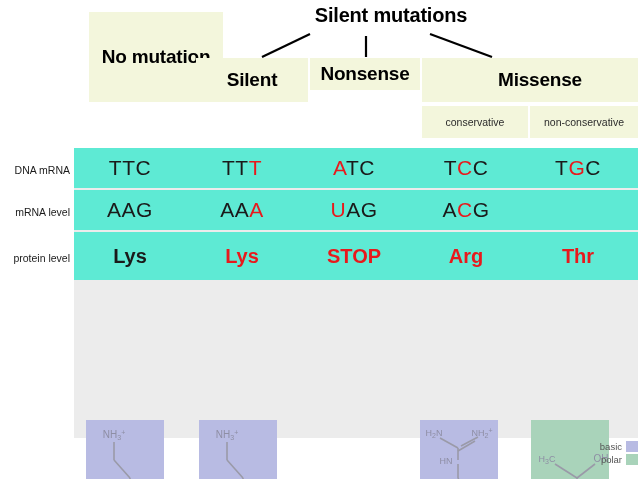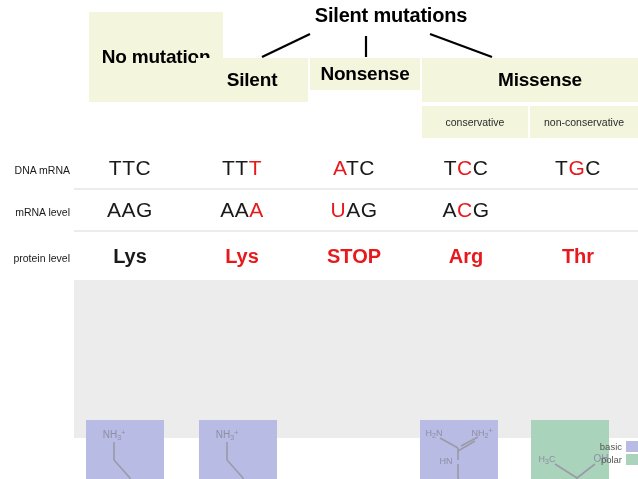--- a/index.html
+++ b/index.html
@@ -41,21 +41,21 @@
   
   #connectors{position:absolute;left:0;top:0;width:638px;height:160px;pointer-events:none;}
 
   
   #panel{
     position:absolute;left:74px;top:148px;width:564px;height:290px;
     background:#ececec;
   }
   .grow{
     position:absolute;left:0;width:564px;height:40px;
-    background:#ffffff;
+    background:#5eead4;
     display:flex;align-items:center;
   }
   #row-dna{top:0px;}
   #row-mrna{top:42px;}
   #row-protein{top:84px;height:48px;}
   #row-structures{top:134px;height:156px;background:#ececec;}
 
   .cell{
     flex:0 0 112px;
     text-align:center;

